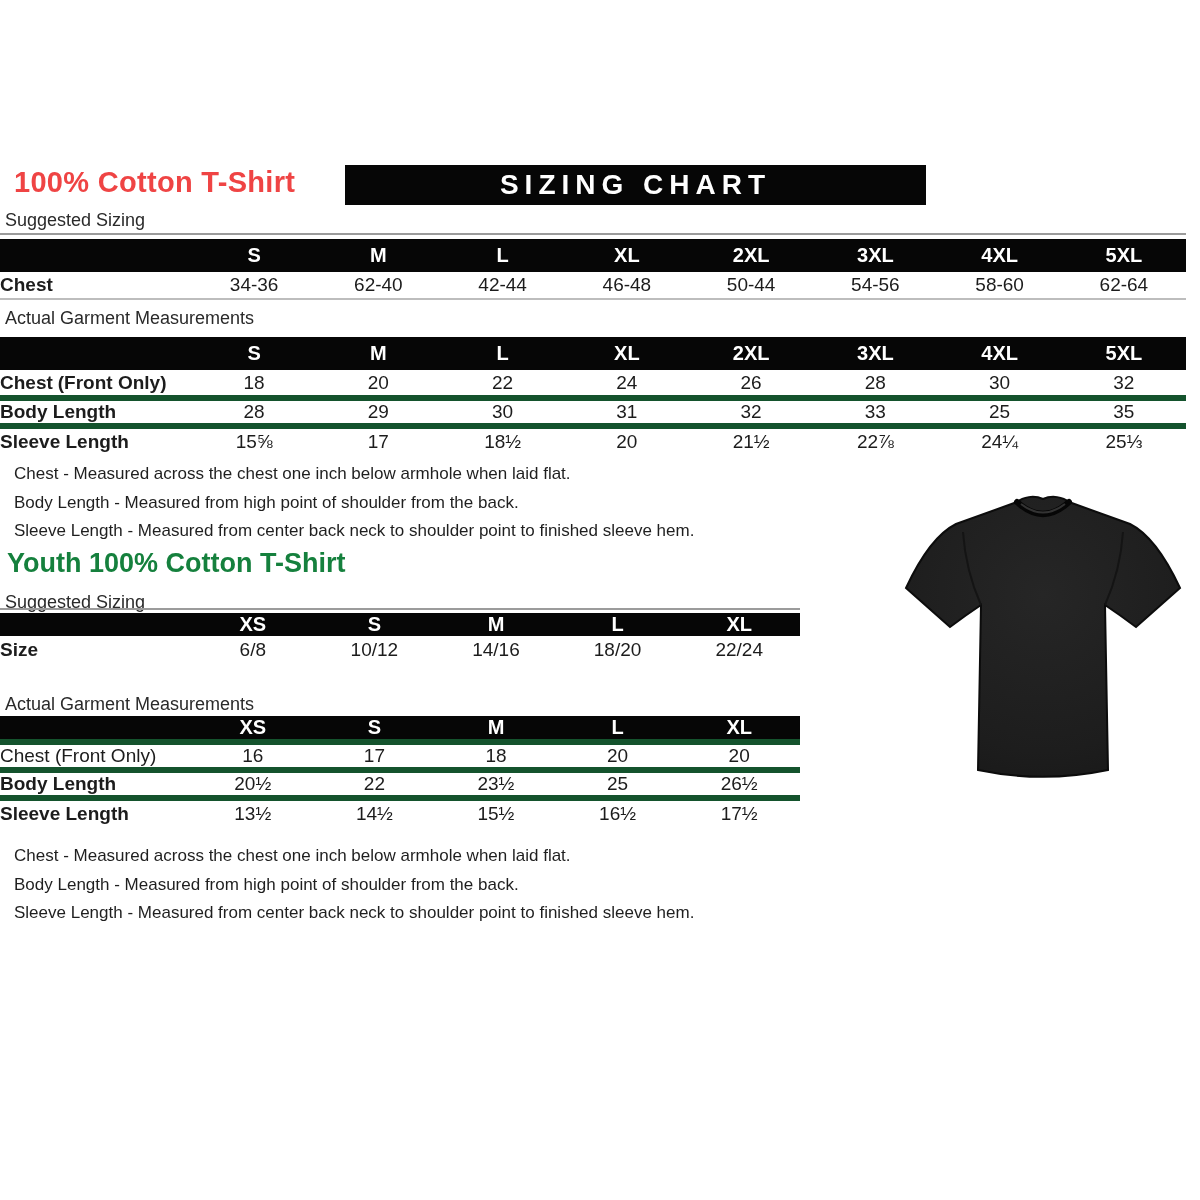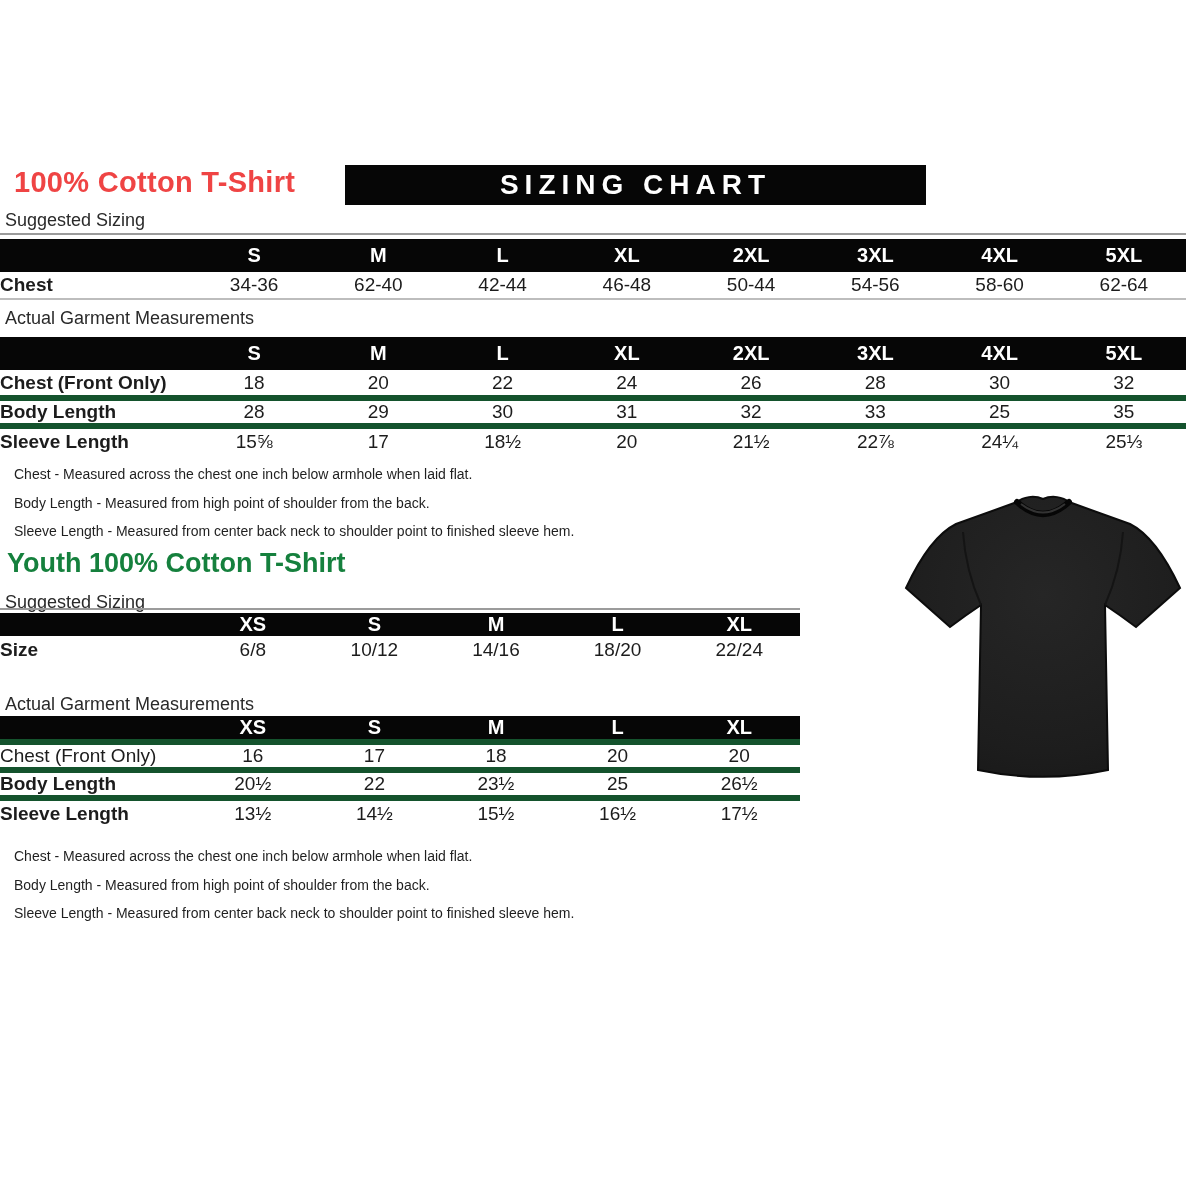--- a/index.html
+++ b/index.html
@@ -40,21 +40,21 @@
   table.tbl td {
     text-align:center; font-size:19px; color:#1c1c1c; padding:0; height:27px;
   }
   table.tbl td.lbl { text-align:left; }
   .b { font-weight:bold; }
   .sfx { font-weight:bold; margin-left:5px;text-align:right; }
   tr.bt td { border-top:6px solid #14532d; }
   tr.faint td { border-bottom:2px solid #bdbdbd; }
   tr.row28 td { height:28px; }
 
-  .notes { position:absolute; left:14px; font-size:14px; line-height:28.5px; color:#1f1f1f; }
+  .notes { position:absolute; left:14px; font-size:17px; line-height:28.5px; color:#1f1f1f; }
 
   .tshirt-wrap { position:absolute; left:893px; top:477px; width:300px; height:330px; }
 </style>
 </head>
 <body>
 
 <div class="canvas">
 
   <div class="page-title">100% Cotton T-Shirt</div>
   <div class="banner">

